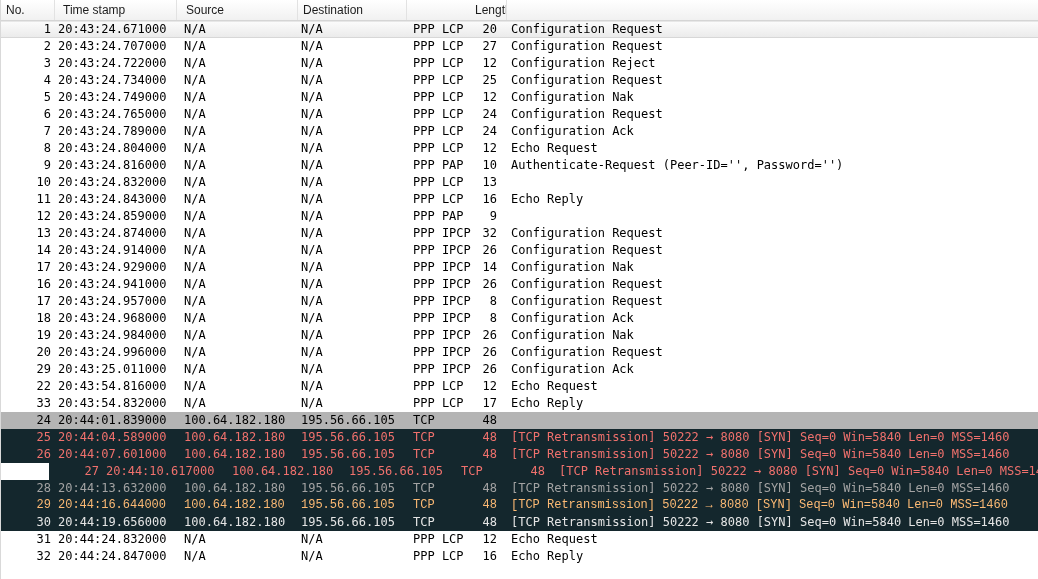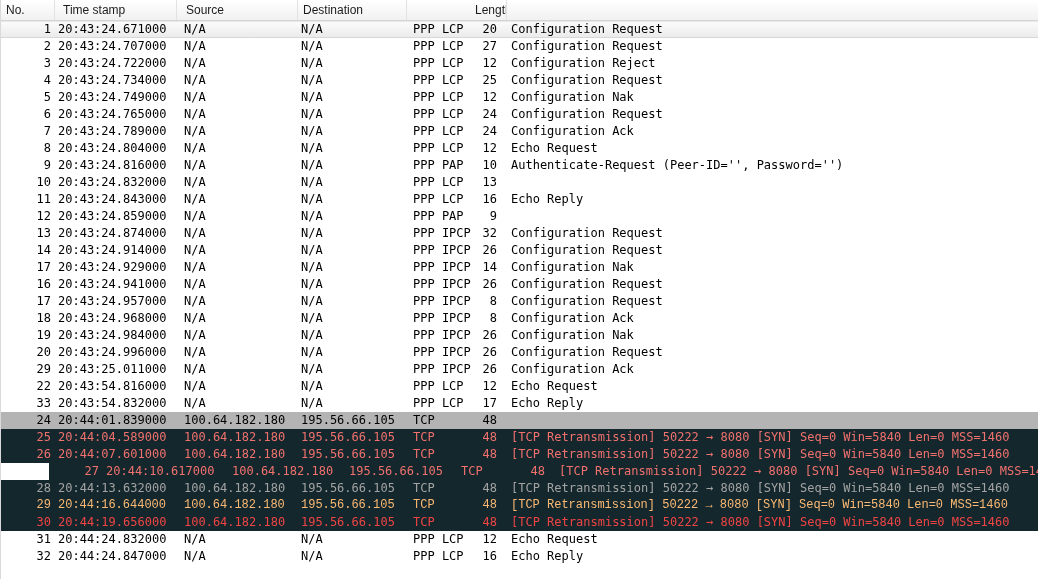--- a/index.html
+++ b/index.html
@@ -336,21 +336,21 @@
       </div>
       <div class="row bad" style="background: rgb(20, 39, 45); color: #fdba74; font-family: Liberation Mono, monospace;">
         <div class="cell col-no">29</div>
         <div class="cell col-time">20:44:16.644000</div>
         <div class="cell col-source">100.64.182.180</div>
         <div class="cell col-destination">195.56.66.105</div>
         <div class="cell col-protocol">TCP</div>
         <div class="cell col-length">48</div>
         <div class="cell col-info">[TCP Retransmission] 50222 → 8080 [SYN] Seq=0 Win=5840 Len=0 MSS=1460</div>
       </div>
-      <div class="row bad" style="background: rgb(20, 39, 45); color: #ef4444;">
+      <div class="row bad" style="background: rgb(20, 39, 45); color: #e5e5e5;">
         <div class="cell col-no">30</div>
         <div class="cell col-time">20:44:19.656000</div>
         <div class="cell col-source">100.64.182.180</div>
         <div class="cell col-destination">195.56.66.105</div>
         <div class="cell col-protocol">TCP</div>
         <div class="cell col-length">48</div>
         <div class="cell col-info">[TCP Retransmission] 50222 → 8080 [SYN] Seq=0 Win=5840 Len=0 MSS=1460</div>
       </div>
       <div class="row normal">
         <div class="cell col-no">31</div>

